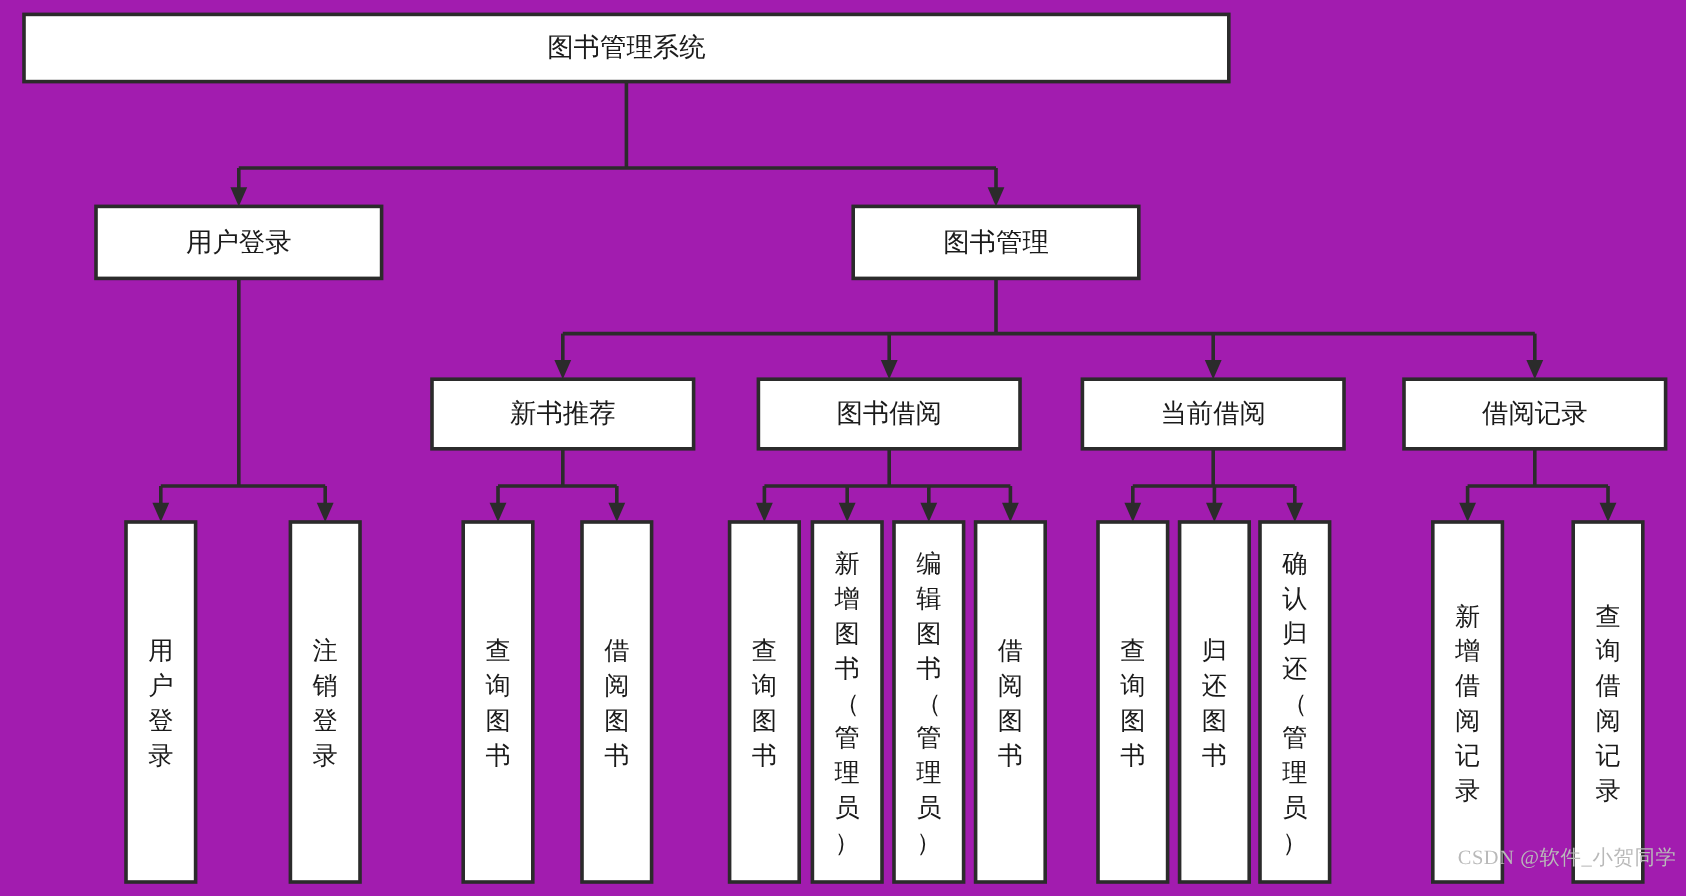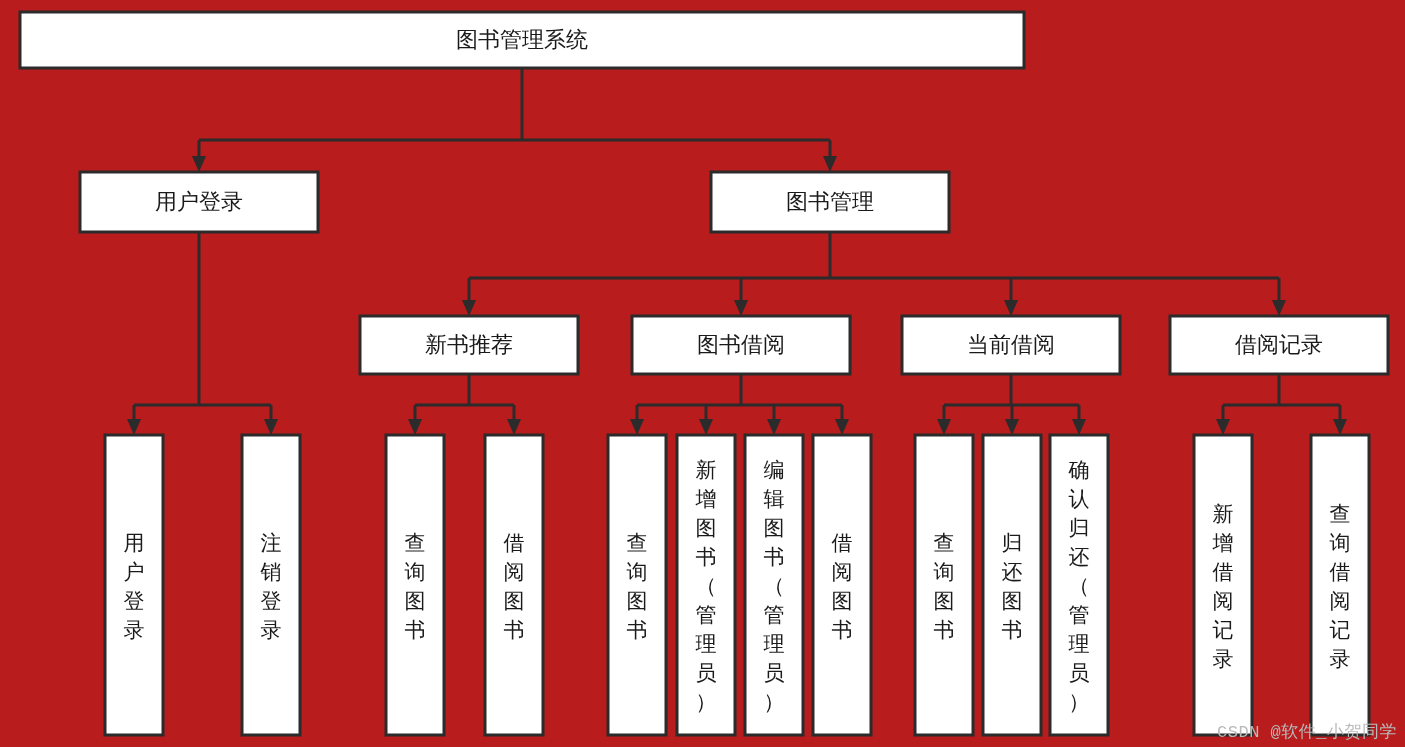--- a/index.html
+++ b/index.html
@@ -11,21 +11,21 @@
   body {
     width: 1405px;
     height: 747px;
     font-family: "DejaVu Sans", "Liberation Sans", sans-serif;
     overflow: hidden;
   }
   #diagram-root {
     position: relative;
     width: 1405px;
     height: 747px;
-    background: #b91c1c;
+    background: #a21caf;
   }
   svg#diagram-svg {
     position: absolute;
     top: 0;
     left: 0;
     width: 1405px;
     height: 747px;
     display: block;
   }
   .node-box {
@@ -49,22 +49,22 @@
     font-size: 22px;
     text-anchor: middle;
     dominant-baseline: middle;
   }
   .node-label.vertical {
     font-size: 21px;
   }
   .watermark-text {
     position: absolute;
     right: 8px;
-    bottom: 4px;
-    font-family: Liberation Mono, monospace;
+    bottom: 21px;
+    font-family: Liberation Serif, serif;
     font-size: 17px;
     color: #b9b9b9;
     white-space: nowrap;
     letter-spacing: 0.5px;
     user-select: none;
   }
 </style>
 </head>
 <body>
 

